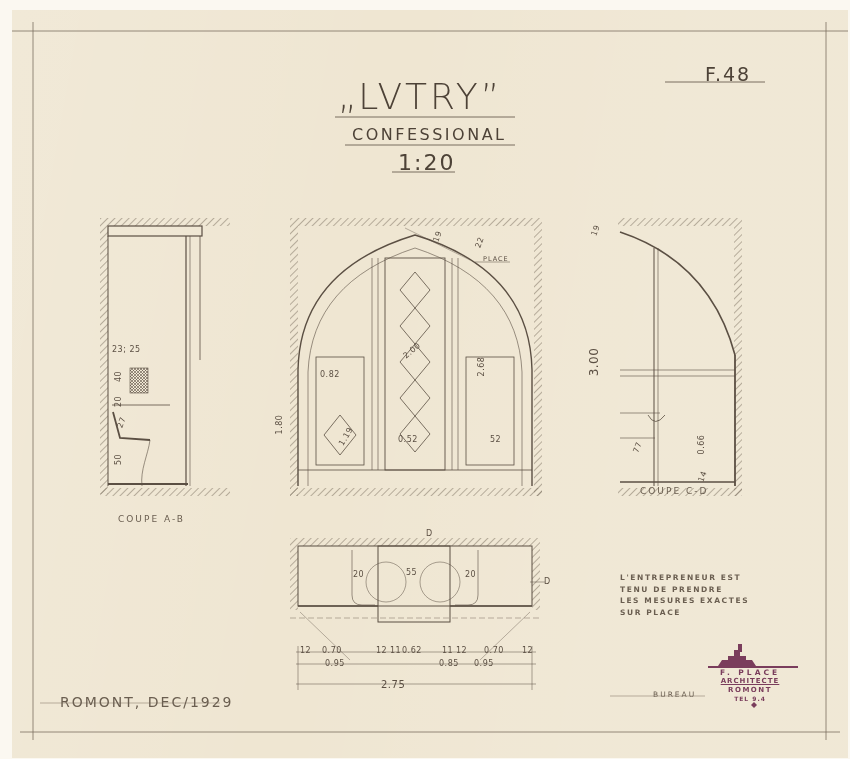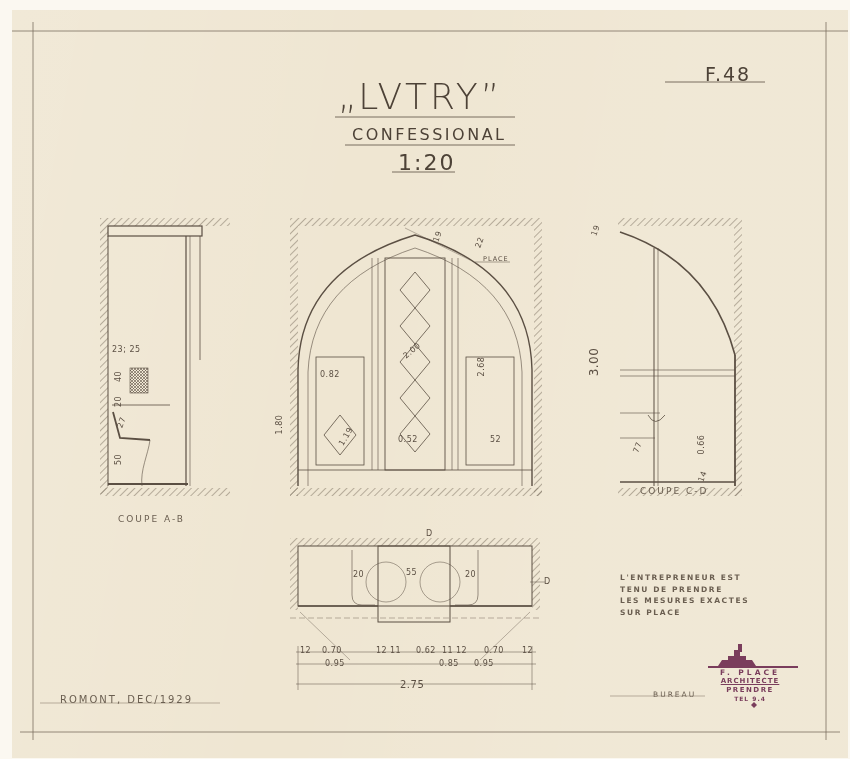--- a/index.html
+++ b/index.html
@@ -9,21 +9,21 @@
     background: linear-gradient(100deg, rgba(255,255,255,0.12), rgba(0,0,0,0.0) 40%, rgba(255,255,255,0.08) 70%); }
   svg.drawing { position:absolute; left:0; top:0; }
   .txt { position:absolute; color:#5b4f43; letter-spacing:1.5px; white-space:nowrap; }
   .title-main { left:338px; top:76px; font-size:36px; font-family:"DejaVu Sans", sans-serif; font-weight:200; letter-spacing:3px; color:#4d4237; }
   .title-sub { left:352px; top:125px; font-size:16px; letter-spacing:2.5px; color:#4d4237; }
   .title-scale { left:398px; top:150px; font-size:22px; letter-spacing:2px; color:#4d4237; }
   .sheet-no { left:705px; top:63px; font-size:19px; letter-spacing:2px; color:#4d4237; }
   .section-label { font-size:9px; letter-spacing:2px; color:#6a5e50; }
   .note { left:620px; top:572px; font-size:7.5px; line-height:11.5px; letter-spacing:1.6px; color:#6a5e50; }
   .note div { white-space:nowrap;font-weight:bold; }
-  .place-date { left:60px; top:694px; font-size:10px; letter-spacing:2px; color:#6a5e50; }
+  .place-date { left:60px; top:694px; font-size:14px; letter-spacing:2px; color:#6a5e50; }
   .office { left:653px; top:690px; font-size:7.5px; letter-spacing:2px; color:#6a5e50; }
   .dim { position:absolute; font-size:8px; color:#5b4f43; letter-spacing:0.5px; white-space:nowrap; }
   .stamp { position:absolute; left:700px; top:650px; width:100px; height:60px; color:#7a3d5c; text-align:center; }
   .stamp .s1 { position:absolute; left:0; top:18px; width:100px; font-size:7.5px; letter-spacing:3px; font-weight:bold; }
   .stamp .s2 { position:absolute; left:0; top:27px; width:100px; font-size:7px; letter-spacing:1px; font-weight:bold;text-decoration:underline; }
   .stamp .s3 { position:absolute; left:0; top:36px; width:100px; font-size:7px; letter-spacing:1.5px; font-weight:bold; }
   .stamp .s4 { position:absolute; left:0; top:45px; width:100px; font-size:6px; letter-spacing:1px; font-weight:bold; }
 </style>
 </head>
 <body>
@@ -180,39 +180,39 @@
 <div class="dim" style="left:426px; top:529px;">D</div>
 <div class="dim" style="left:544px; top:577px;">D</div>
 <div class="dim" style="left:353px; top:570px;">20</div>
 <div class="dim" style="left:406px; top:568px;">55</div>
 <div class="dim" style="left:465px; top:570px;">20</div>
 
 <div class="dim" style="left:300px; top:646px;">12</div>
 <div class="dim" style="left:322px; top:646px;">0.70</div>
 <div class="dim" style="left:376px; top:646px;">12</div>
 <div class="dim" style="left:390px; top:646px;">11</div>
-<div class="dim" style="left:416px; top:646px;">0.62</div>
+<div class="dim" style="left:402px; top:646px;">0.62</div>
 <div class="dim" style="left:442px; top:646px;">11</div>
 <div class="dim" style="left:456px; top:646px;">12</div>
 <div class="dim" style="left:484px; top:646px;">0.70</div>
 <div class="dim" style="left:522px; top:646px;">12</div>
 
 <div class="dim" style="left:325px; top:659px;">0.95</div>
 <div class="dim" style="left:400px; top:659px;margin-left:39px;">0.85</div>
 <div class="dim" style="left:474px; top:659px;">0.95</div>
-<div class="dim" style="left:400px; top:679px; font-size:10px;">2.75</div>
+<div class="dim" style="left:381px; top:679px; font-size:10px;">2.75</div>
 
 <div class="txt note">
   <div>L'ENTREPRENEUR EST</div>
   <div>TENU DE PRENDRE</div>
   <div>LES MESURES EXACTES</div>
   <div>SUR PLACE</div>
 </div>
 
 <div class="txt place-date">ROMONT, DEC/1929</div>
 <div class="txt office">BUREAU</div>
 
 <div class="stamp">
   <div class="s1">F. PLACE</div>
   <div class="s2">ARCHITECTE</div>
-  <div class="s3">PRENDRE</div>
+  <div class="s3">ROMONT</div>
   <div class="s4">TEL 9.4</div>
 </div>
 
 </body></html>

